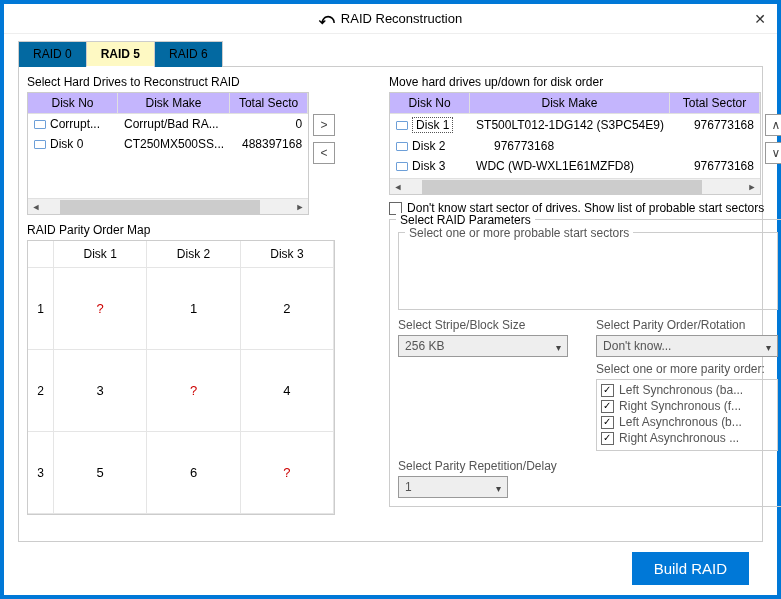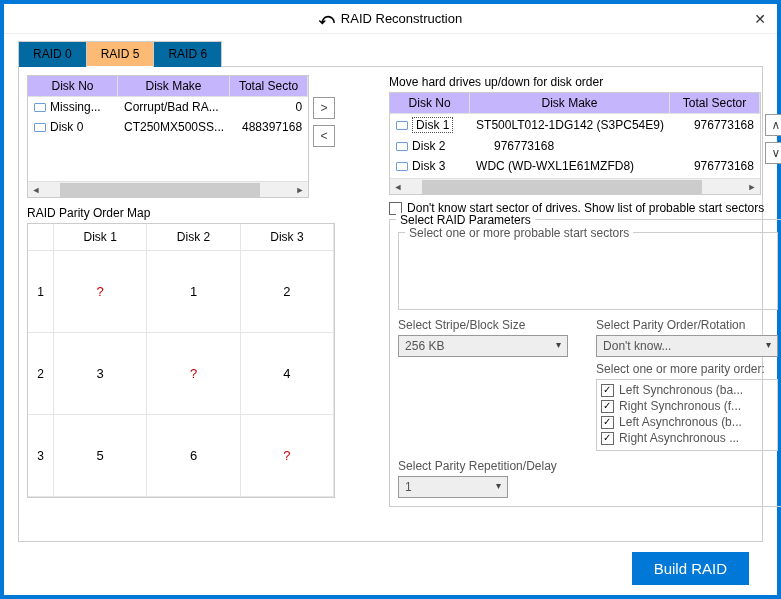--- a/index.html
+++ b/index.html
@@ -5,21 +5,21 @@
 * { box-sizing: border-box; margin: 0; padding: 0; }
 body { font-family: "Segoe UI", Tahoma, sans-serif; font-size: 12px; color: #000; background: #0078d7; padding: 4px; width: 781px; height: 599px; overflow: hidden; }
 .window { background: #fff; width: 100%; height: 100%; display: flex; flex-direction: column; }
 .titlebar { display: flex; align-items: center; justify-content: center; height: 30px; position: relative; border-bottom: 1px solid #eee; }
 .titlebar-title { font-size: 13px; display: flex; align-items: center; gap: 6px; }
 .titlebar-close { position: absolute; right: 8px; top: 6px; width: 18px; height: 18px; display: flex; align-items: center; justify-content: center; cursor: pointer; font-size: 14px; color: #333; }
 .back-icon { font-size: 15px; font-weight: bold;}
 .body { padding: 6px 14px 10px 14px; flex: 1; display: flex; flex-direction: column; }
 .tabs { display: flex; border-bottom: 1px solid #ccc; }
 .tab { padding: 5px 14px; border: 1px solid #ccc; border-bottom: none; cursor: pointer; background: #0369a1; margin-right: -1px; position: relative; top: 1px; }
-.tab.active { background: #fdba74; border-bottom: 1px solid #fff; }
+.tab.active { background: #fef9c3; border-bottom: 1px solid #fff; font-weight: bold; }
 .content { flex: 1; border: 1px solid #ccc; border-top: none; padding: 8px; display: flex; gap: 12px; }
 .left-col { width: 320px; display: flex; flex-direction: column; }
 .right-col { flex: 1; display: flex; flex-direction: column; padding-left: 42px; }
 .section-label { margin-bottom: 3px; }
 .tablebox { border: 1px solid #ccc; background: #fff; }
 .thead { display: flex; background: #c4b5fd; }
 .th { border-right: 1px solid #e0e0e0; border-bottom: 1px solid #e0e0e0; padding: 3px 6px; text-align: center; }
 .tbody-wrap { height: 84px; overflow: hidden; }
 .trow { display: flex; padding: 1px 0; align-items: center;}
 .td { padding: 2px 6px; white-space: nowrap; overflow: hidden; text-overflow: ellipsis; }
@@ -42,21 +42,21 @@
 .pg-cell.q { color: #c00; }
 .right-top { display: flex; }
 .right-tablewrap { flex: 1; }
 .selected-row { background: #fff; }
 .sel-box { border: 1px dotted #555; padding: 0 3px; display: inline-block;}
 .checkbox-row { margin: 6px 0 4px 0; display: flex; align-items: center; gap: 5px;}
 .cbox { width: 13px; height: 13px; border: 1px solid #666; display: inline-block; background:#fff;}
 .fieldset { border: 1px solid #ccc; padding: 8px; margin-bottom: 6px; }
 .fieldset-label { position: relative; top: -15px; background: #fff; display: inline-block; padding: 0 4px; margin-left: -2px;}
 .fieldset-inner { margin-top: -10px; color: #555;}
-.select { border: 1px solid #999; background: #eee; padding: 3px 6px; display: flex; justify-content: space-between; align-items: flex-start; cursor: pointer; height: 22px;}
+.select { border: 1px solid #999; background: #eee; padding: 3px 6px; display: flex; justify-content: space-between; align-items: flex-end; cursor: pointer; height: 22px;}
 .select-chev { font-size: 10px; color: #444;}
 .two-col { display: flex; gap: 28px; }
 .colh { margin-bottom: 3px; }
 .parity-list { border: 1px solid #ccc; height: 72px; overflow: hidden; padding: 2px;}
 .plist-row { display: flex; align-items: flex-end; gap: 5px; padding: 1px 2px;}
 .cbox.checked::after{ content:"✓"; font-size:10px; position:relative; top:-3px; left:1px; color:#000;}
 .footer { display: flex; justify-content: flex-end; padding: 10px 14px 0 0;}
 .build-btn { background: #0078d7; color: #fff; border: none; padding: 8px 22px; font-size: 15px; cursor: pointer; }
 </style>
 </head>
@@ -74,30 +74,31 @@
   <div class="body">
     <div class="tabs">
       <div class="tab">RAID 0</div>
       <div class="tab active">RAID 5</div>
       <div class="tab">RAID 6</div>
     </div>
 
     <div class="content">
 
       <div class="left-col">
+        <div class="section-label">Select Hard Drives to Reconstruct RAID</div>
         <div class="left-row1">
           <div class="tablebox" style="flex:1;">
             <div class="thead">
               <div class="th" style="width:90px">Disk No</div>
               <div class="th" style="flex:1">Disk Make</div>
               <div class="th" style="width:78px">Total Secto</div>
             </div>
             <div class="tbody-wrap">
               <div class="trow">
-                <div class="td" style="width:90px"><span class="disk-icon"></span><span>Missing...</span></div>
+                <div class="td" style="width:90px"><span class="disk-icon"></span><span>Corrupt...</span></div>
                 <div class="td" style="flex:1">Corrupt/Bad RA...</div>
                 <div class="td" style="width:78px;text-align:right">0</div>
               </div>
               <div class="trow">
                 <div class="td" style="width:90px"><span class="disk-icon"></span><span>Disk 0</span></div>
                 <div class="td" style="flex:1">CT250MX500SS...</div>
                 <div class="td" style="width:78px;text-align:right">488397168</div>
               </div>
             </div>
             <div class="hscroll">

